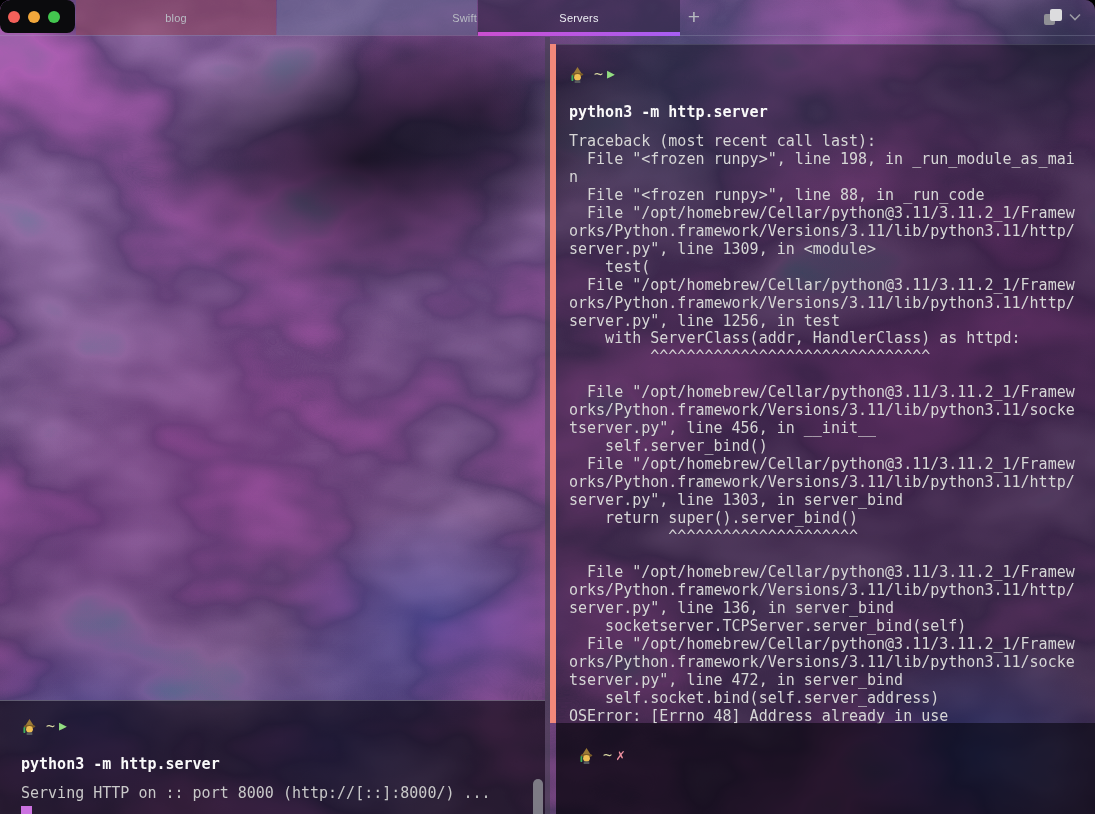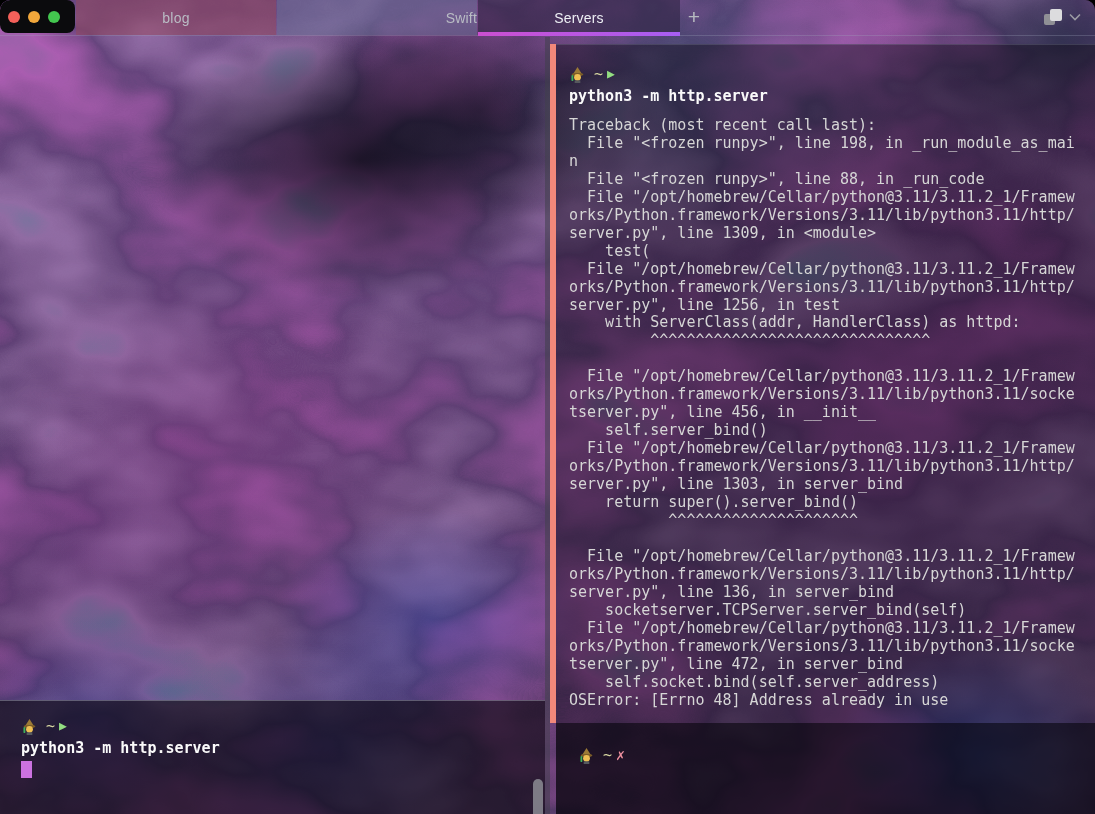--- a/index.html
+++ b/index.html
@@ -27,21 +27,21 @@
   
   .tabbar{position:absolute;left:0;top:0;width:100%;height:36px;z-index:6;
     border-bottom:1px solid rgba(160,170,190,.28);box-sizing:border-box;}
   .traffic{position:absolute;left:0;top:0;width:75px;height:33px;background:#0b0b0d;
     border-radius:10px 8px 8px 8px;display:flex;align-items:center;padding-left:8px;gap:8px;box-sizing:border-box;}
   .dot{width:12px;height:12px;border-radius:50%;}
   .dot.red{background:var(--traffic-close,#f4605a);}
   .dot.yellow{background:var(--traffic-minimize,#f2a73b);}
   .dot.green{background:var(--traffic-zoom,#43c64f);}
   .tab{position:absolute;top:0;height:35px;display:flex;align-items:center;justify-content:center;
-    font-family:"Liberation Sans",sans-serif;font-size:14px;letter-spacing:.2px;}
+    font-family:"Liberation Sans",sans-serif;font-size:11px;letter-spacing:.2px;}
   .tab-blog{left:76px;width:200px;background:rgba(148,70,92,.52);color:#b9bcc4;}
   .tab-swift{left:277px;width:200px;background:rgba(104,118,152,.45);color:#b9bcc4;justify-content:flex-end;}
   .tab-servers{left:478px;width:202px;background:rgba(44,34,64,.58);color:#edeff4;}
   .tab-underline{position:absolute;left:0;right:0;bottom:-1px;height:4px;
     background:linear-gradient(90deg,var(--accent-tab-underline,#cb4fd0),#a75ef2);}
   .newtab{position:absolute;left:681px;top:3px;width:26px;height:28px;border:none;background:none;
     color:#b6b9bf;font-size:21px;line-height:28px;text-align:center;padding:0;
     font-family:"Liberation Sans",sans-serif;}
   .win-tools{position:absolute;right:14px;top:6px;display:flex;align-items:center;gap:4px;}
   
@@ -50,21 +50,21 @@
   .pane-right{left:556px;right:0;}
   .divider{position:absolute;left:545px;top:37px;width:5px;bottom:0;background:rgba(64,64,74,.55);z-index:3;}
   .error-bar{position:absolute;left:550px;top:44px;width:6px;height:679px;z-index:4;
     background:var(--error-block-bar,#f2887a);}
   .term{color:#d6d6d6;font-size:15px;line-height:18px;}
   .prompt-row{display:flex;align-items:center;height:18px;}
   .wiz{width:17px;height:17px;margin-right:8px;flex:none;}
   .p-cwd{color:#d6d6a0;}
   .p-arrow{color:var(--prompt-arrow-green,#93de81);margin-left:4px;font-size:13px;}
   .p-err{color:var(--prompt-error-pink,#f091a0);margin-left:4px;font-weight:bold;}
-  .cmd{font-weight:bold;color:#fafafa;margin-top:4px;white-space:pre;}
+  .cmd{font-weight:bold;color:#fafafa;margin-top:20px;white-space:pre;}
   .out{color:#c9c9c9;margin-top:11px;white-space:pre;}
   .cursor{width:11px;height:17px;margin-top:4px;background:var(--cursor,#cb72e0);}
   .left-block{position:absolute;left:0;right:0;top:663px;bottom:0;background:rgba(9,7,15,.63);
     border-top:1px solid rgba(195,200,212,.38);padding:16px 0 0 21px;box-sizing:border-box;}
   .scroll-thumb{position:absolute;left:533px;top:742px;width:10px;height:48px;border-radius:5px;
     background:rgba(140,140,148,.85);}
   .right-main{position:absolute;left:0;right:0;top:7px;height:679px;background:rgba(12,8,20,.42);
     border-top:1px solid rgba(160,170,188,.22);padding:20px 0 0 13px;box-sizing:border-box;}
   .traceback{margin:12px 0 0 0;white-space:pre;font-family:inherit;font-size:15px;line-height:17.95px;color:#d6d6d6;}
   .right-bottom{position:absolute;left:0;right:0;top:686px;bottom:0;background:rgba(4,3,9,.74);
@@ -128,20 +128,21 @@
           <polygon points="9,1 4,9 14,9" fill="#9c7a36"></polygon>
           <ellipse cx="9" cy="9" rx="6.2" ry="1.7" fill="#7a5c28"></ellipse>
           <circle cx="9" cy="12" r="3.6" fill="#f0c054"></circle>
           <rect x="2.6" y="9.5" width="2" height="6.5" rx="1" fill="#3fae5a"></rect>
           <rect x="6" y="15.2" width="6" height="2.8" fill="#55585e"></rect>
         </svg>
         <span class="p-cwd">~</span>
         <span class="p-arrow">▶</span>
       </div>
       <div class="cmd">python3 -m http.server</div>
+      <div class="out">Serving HTTP on :: port 8000 (http://[::]:8000/) ...</div>
       <div class="cursor"></div>
     </div>
     <div class="scroll-thumb"></div>
   </section>
 
   <div class="divider"></div>
   <div class="error-bar"></div>
 
   <section class="pane pane-right term">
     <div class="right-main">

